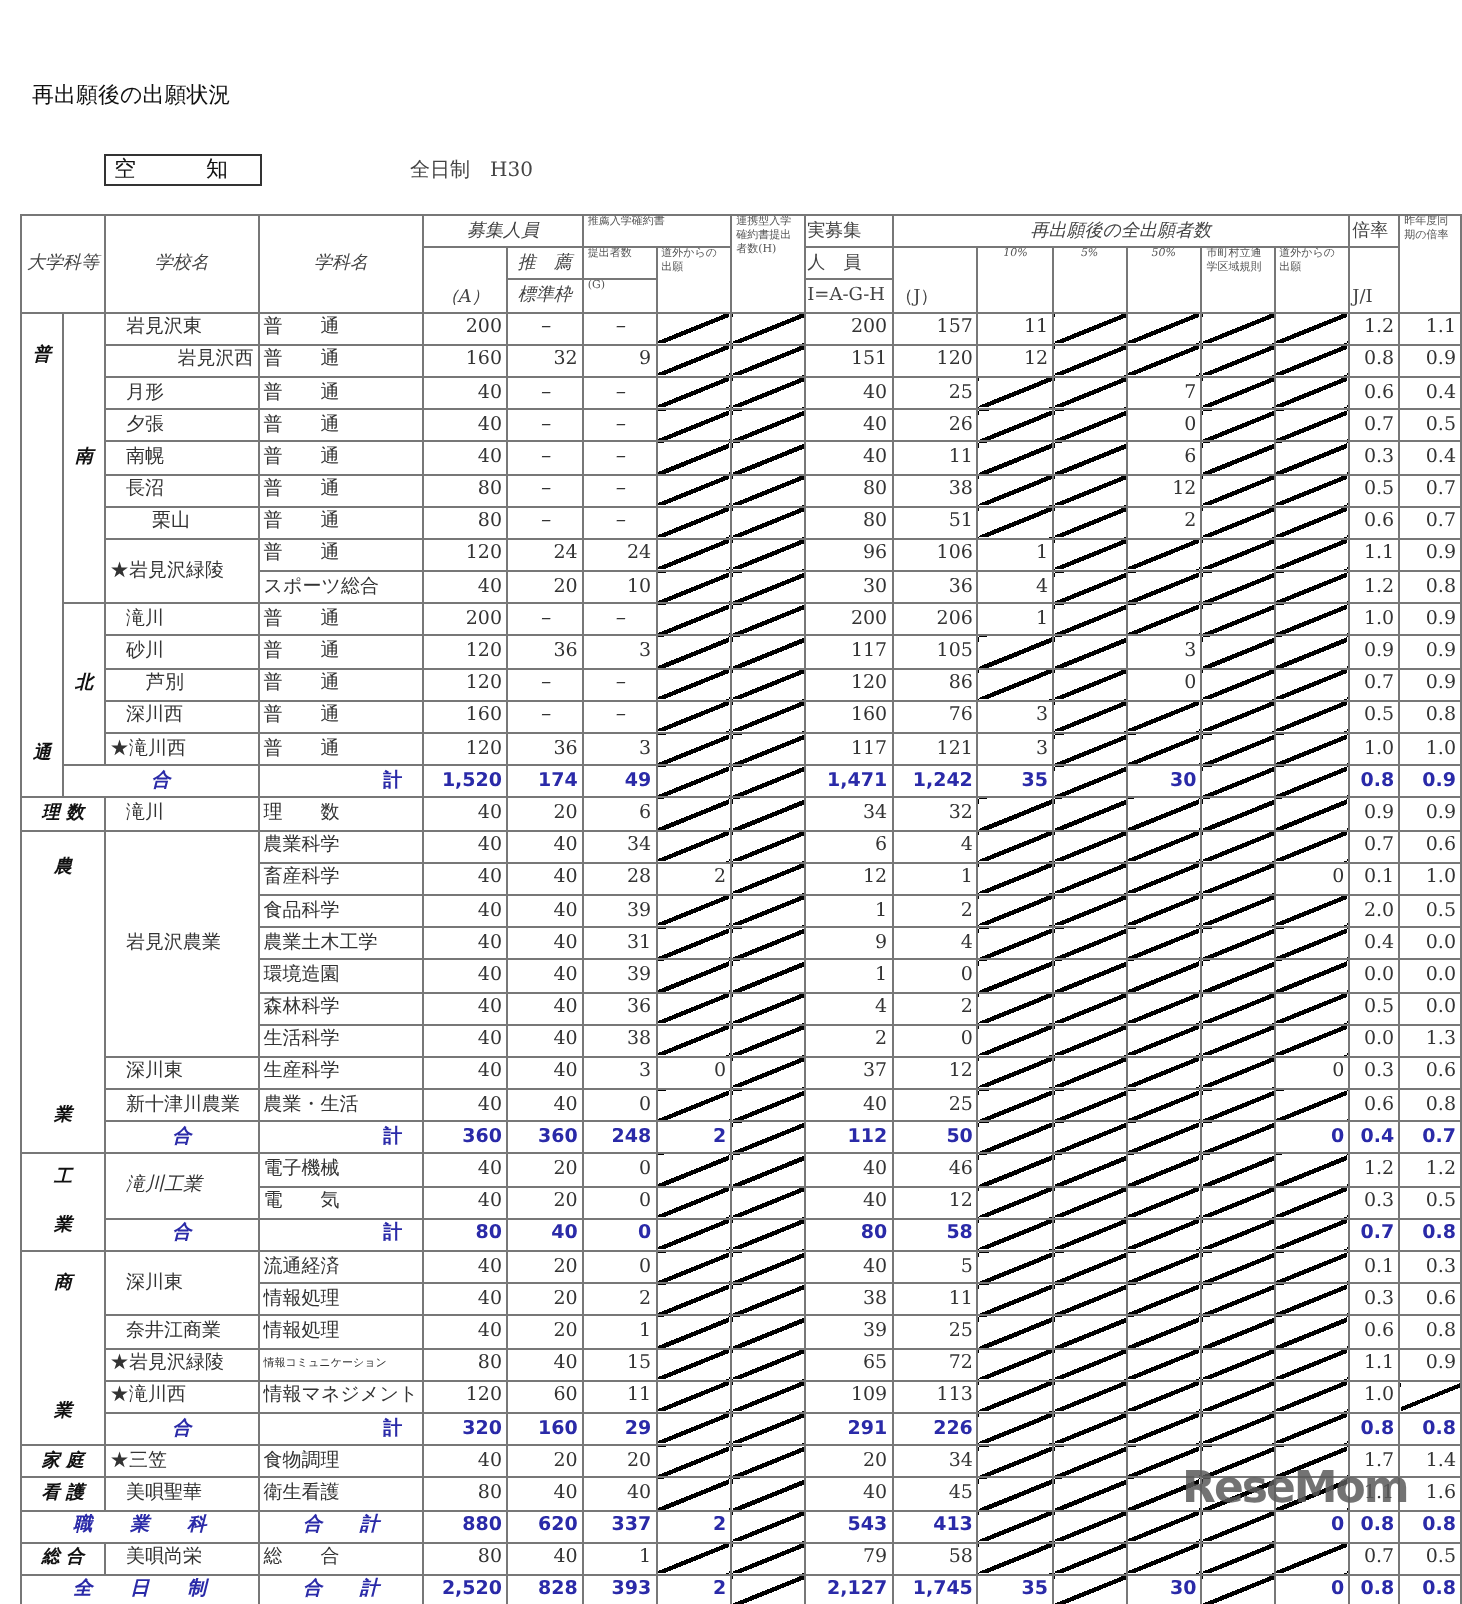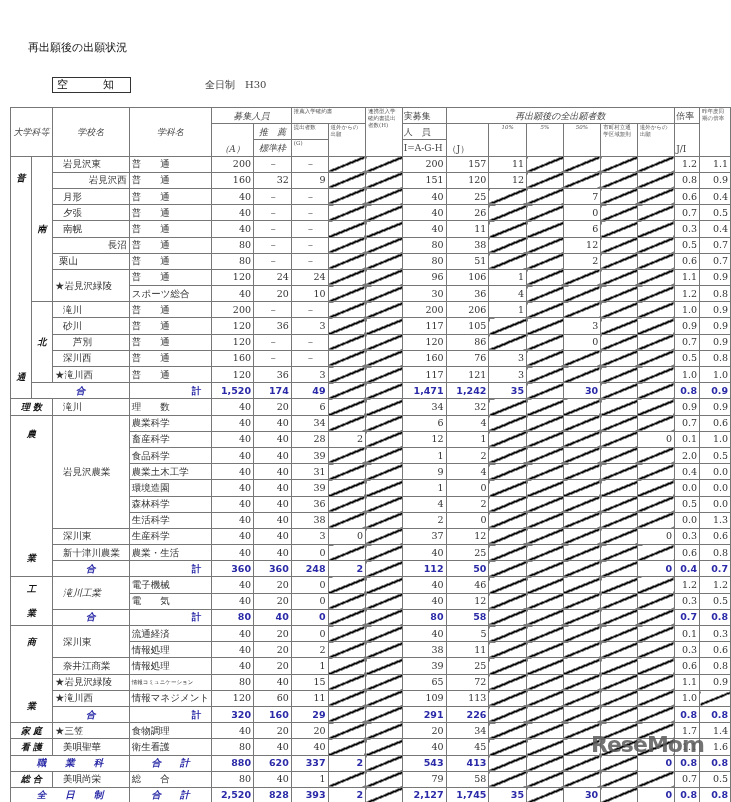--- a/index.html
+++ b/index.html
@@ -1,17 +1,17 @@
 <!DOCTYPE html>
 <html><head>
 <meta charset="utf-8">
 <style>
   html,body{margin:0;padding:0;background:#fff;}
   body{width:731px;height:802px;position:relative;overflow:hidden;font-family:"DejaVu Serif","Liberation Serif",serif;color:#333;}
-  .title{position:absolute;left:28px;top:40px;font-size:11px;font-family:"DejaVu Sans","Liberation Sans",sans-serif;color:#111;}
+  .title{position:absolute;left:16px;top:40px;font-size:11px;font-family:"DejaVu Sans","Liberation Sans",sans-serif;color:#111;}
   .pref{position:absolute;left:52px;top:77px;width:77px;height:14px;border:1px solid #333;font-size:11px;text-align:center;line-height:14px;font-family:"DejaVu Sans","Liberation Sans",sans-serif;letter-spacing:12px;color:#111;}
   .sys{position:absolute;left:205px;top:78px;font-size:10px;color:#444;}
   table{position:absolute;left:10px;top:107px;border-collapse:collapse;table-layout:fixed;}
   td{border:1px solid #777;padding:0 2px;font-size:9.5px;height:15.2px;line-height:14px;white-space:nowrap;overflow:hidden;position:relative;}
   td.n{text-align:right;}
   td.c{text-align:center;font-style:italic;}
   td.h{font-size:9px;color:#444;vertical-align:middle;padding:0 1px;}
   td.tiny{font-size:5.5px;line-height:7px;white-space:normal;color:#555;vertical-align:top;}
   td.x{background-image:linear-gradient(to bottom left, transparent calc(50% - 1.2px), #000 calc(50% - 1.2px), #000 calc(50% + 0.6px), transparent calc(50% + 0.6px));background-size:100% 100%;}
   td.x{background-image:linear-gradient(158deg, transparent 48%, #000 48%, #000 56%, transparent 56%);}
@@ -170,39 +170,39 @@
         <td class="n">11</td>
         <td class="n x"></td>
         <td class="n x"></td>
         <td class="n">6</td>
         <td class="n x"></td>
         <td class="n x"></td>
         <td class="n">0.3</td>
         <td class="n">0.4</td>
       </tr>
       <tr>
-        <td style="padding-left: 10px; text-align: right;">長沼</td>
+        <td style="padding-left: 10px;">長沼</td>
         <td>普　　通</td>
         <td class="n">80</td>
         <td class="c">－</td>
         <td class="c">－</td>
         <td class="n x"></td>
         <td class="n x"></td>
         <td class="n">80</td>
         <td class="n">38</td>
         <td class="n x"></td>
         <td class="n x"></td>
         <td class="n">12</td>
         <td class="n x"></td>
         <td class="n x"></td>
         <td class="n">0.5</td>
         <td class="n">0.7</td>
       </tr>
       <tr>
-        <td style="padding-left: 6px;">栗山</td>
+        <td style="padding-left: 23px;">栗山</td>
         <td>普　　通</td>
         <td class="n">80</td>
         <td class="c">－</td>
         <td class="c">－</td>
         <td class="n x"></td>
         <td class="n x"></td>
         <td class="n">80</td>
         <td class="n">51</td>
         <td class="n x"></td>
         <td class="n x"></td>

